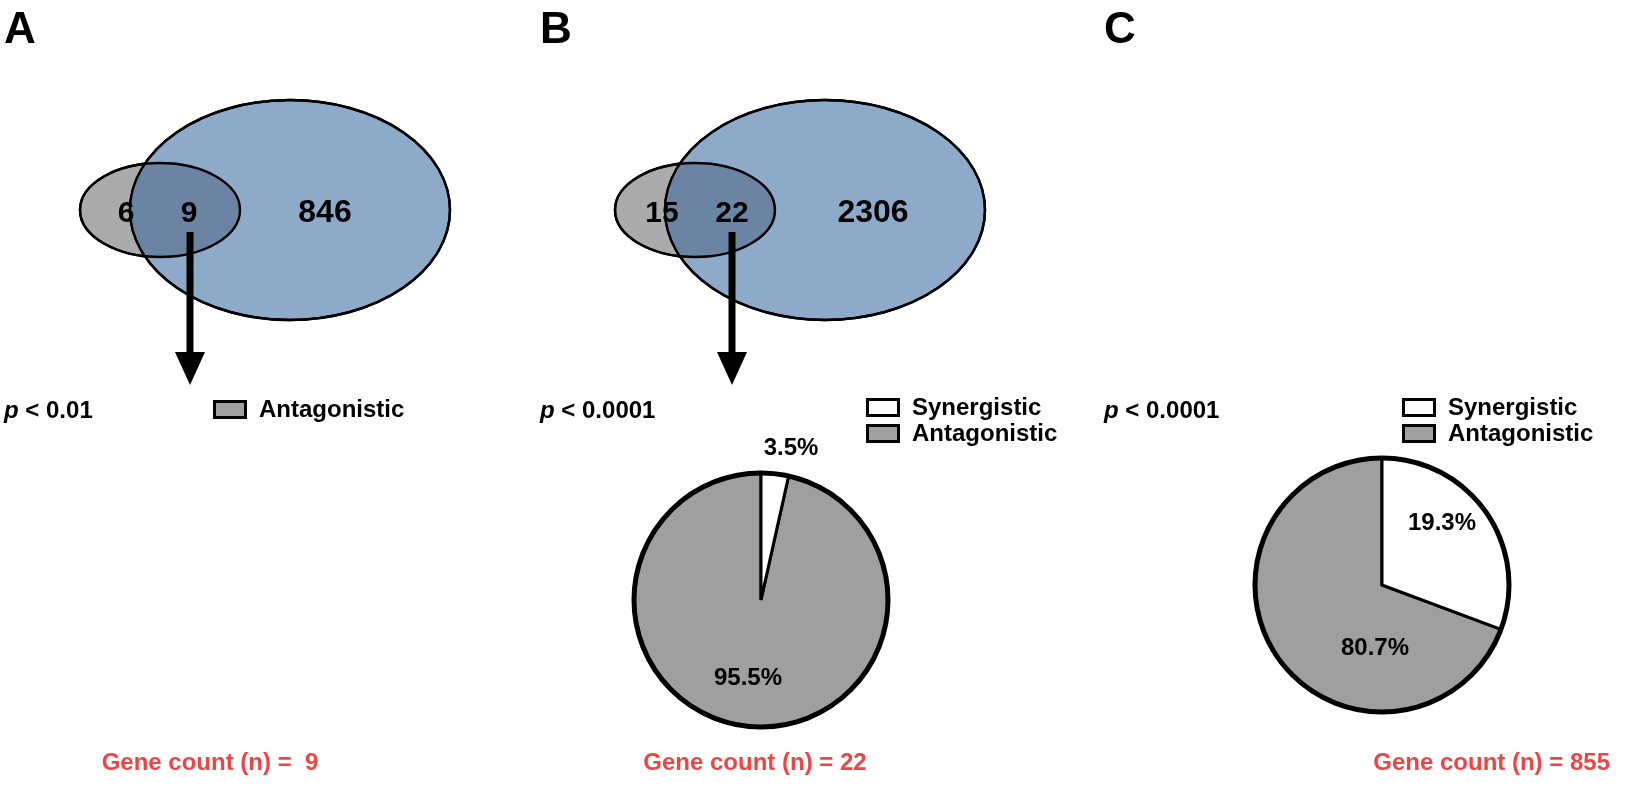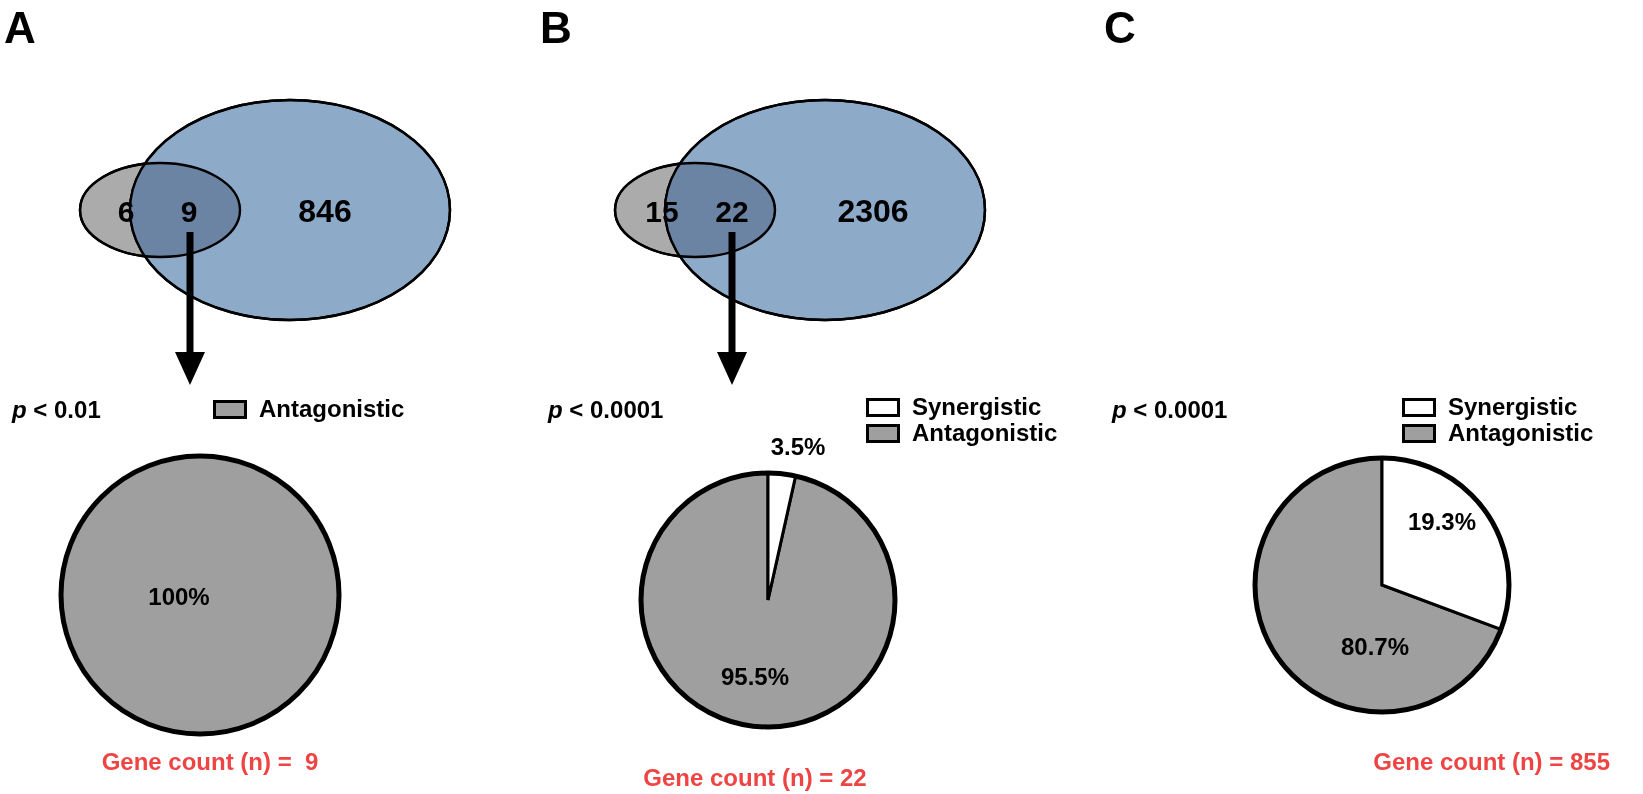--- a/index.html
+++ b/index.html
@@ -44,21 +44,20 @@
     height: 350px;
   }
   .venn-svg { display: block; }
 
   .pvalue {
     position: absolute;
     font-size: 24px;
     font-weight: bold;
     color: #000000;
     white-space: nowrap;
-    margin-left: 8px;
   }
   .pvalue i {
     font-style: italic;
   }
 
   .legend {
     position: absolute;
     white-space: nowrap;
   }
   .legend-row {
@@ -152,26 +151,20 @@
       <i>p</i><span> &lt; 0.01</span>
     </div>
 
     <div class="legend" style="left:213px; top:396px;">
       <div class="legend-row">
         <span class="legend-swatch sw-grey"></span>
         <span class="legend-label">Antagonistic</span>
       </div>
     </div>
 
-    <div class="pie-wrap" style="left:55px; top:450px;">
-      <svg class="pie-svg" width="290" height="290" viewBox="0 0 290 290" xmlns="http://www.w3.org/2000/svg">
-        <circle cx="145" cy="145" r="139" fill="#9f9f9f" stroke="#000000" stroke-width="5"></circle>
-        <text class="slice-label" x="124" y="155" text-anchor="middle">100%</text>
-      </svg>
-    </div>
 
     <div class="gene-count" style="left:0px; top:748px; width:420px;">Gene count (n) =  9</div>
   </div>
 
   <div class="panel" id="panel-b">
 
     <div class="panel-letter" style="left:20px; top:6px;">B</div>
 
     <div class="venn-wrap">
       <svg class="venn-svg" width="570" height="350" viewBox="0 0 570 350" xmlns="http://www.w3.org/2000/svg">
@@ -205,33 +198,33 @@
       <div class="legend-row">
         <span class="legend-swatch sw-white"></span>
         <span class="legend-label">Synergistic</span>
       </div>
       <div class="legend-row">
         <span class="legend-swatch sw-grey"></span>
         <span class="legend-label">Antagonistic</span>
       </div>
     </div>
 
-    <div class="pie-wrap" style="left:83px; top:425px;text-align:center;">
+    <div class="pie-wrap" style="left:76px; top:425px;text-align:center;">
       <svg class="pie-svg" width="330" height="320" viewBox="0 0 330 320" xmlns="http://www.w3.org/2000/svg">
 
         <path d="M 165 175 L 192.6 51.0 A 127 127 0 1 1 165 48 Z" fill="#9f9f9f" stroke="#000000" stroke-width="3"></path>
 
         <path d="M 165 175 L 165 48 A 127 127 0 0 1 192.6 51.0 Z" fill="#ffffff" stroke="#000000" stroke-width="3"></path>
         <circle cx="165" cy="175" r="127" fill="none" stroke="#000000" stroke-width="5"></circle>
         <text class="slice-label" x="195" y="30" text-anchor="middle">3.5%</text>
         <text class="slice-label" x="152" y="260" text-anchor="middle">95.5%</text>
       </svg>
     </div>
 
-    <div class="gene-count" style="left:0px; top:748px; width:470px;margin-top:16px;">Gene count (n) = 22</div>
+    <div class="gene-count" style="left:0px; top:748px; width:470px;">Gene count (n) = 22</div>
   </div>
 
   <div class="panel" id="panel-c">
 
     <div class="panel-letter" style="left:14px; top:6px;">C</div>
 
 
     <div class="pvalue" style="left:14px; top:396px;">
       <i>p</i><span> &lt; 0.0001</span>
     </div>

